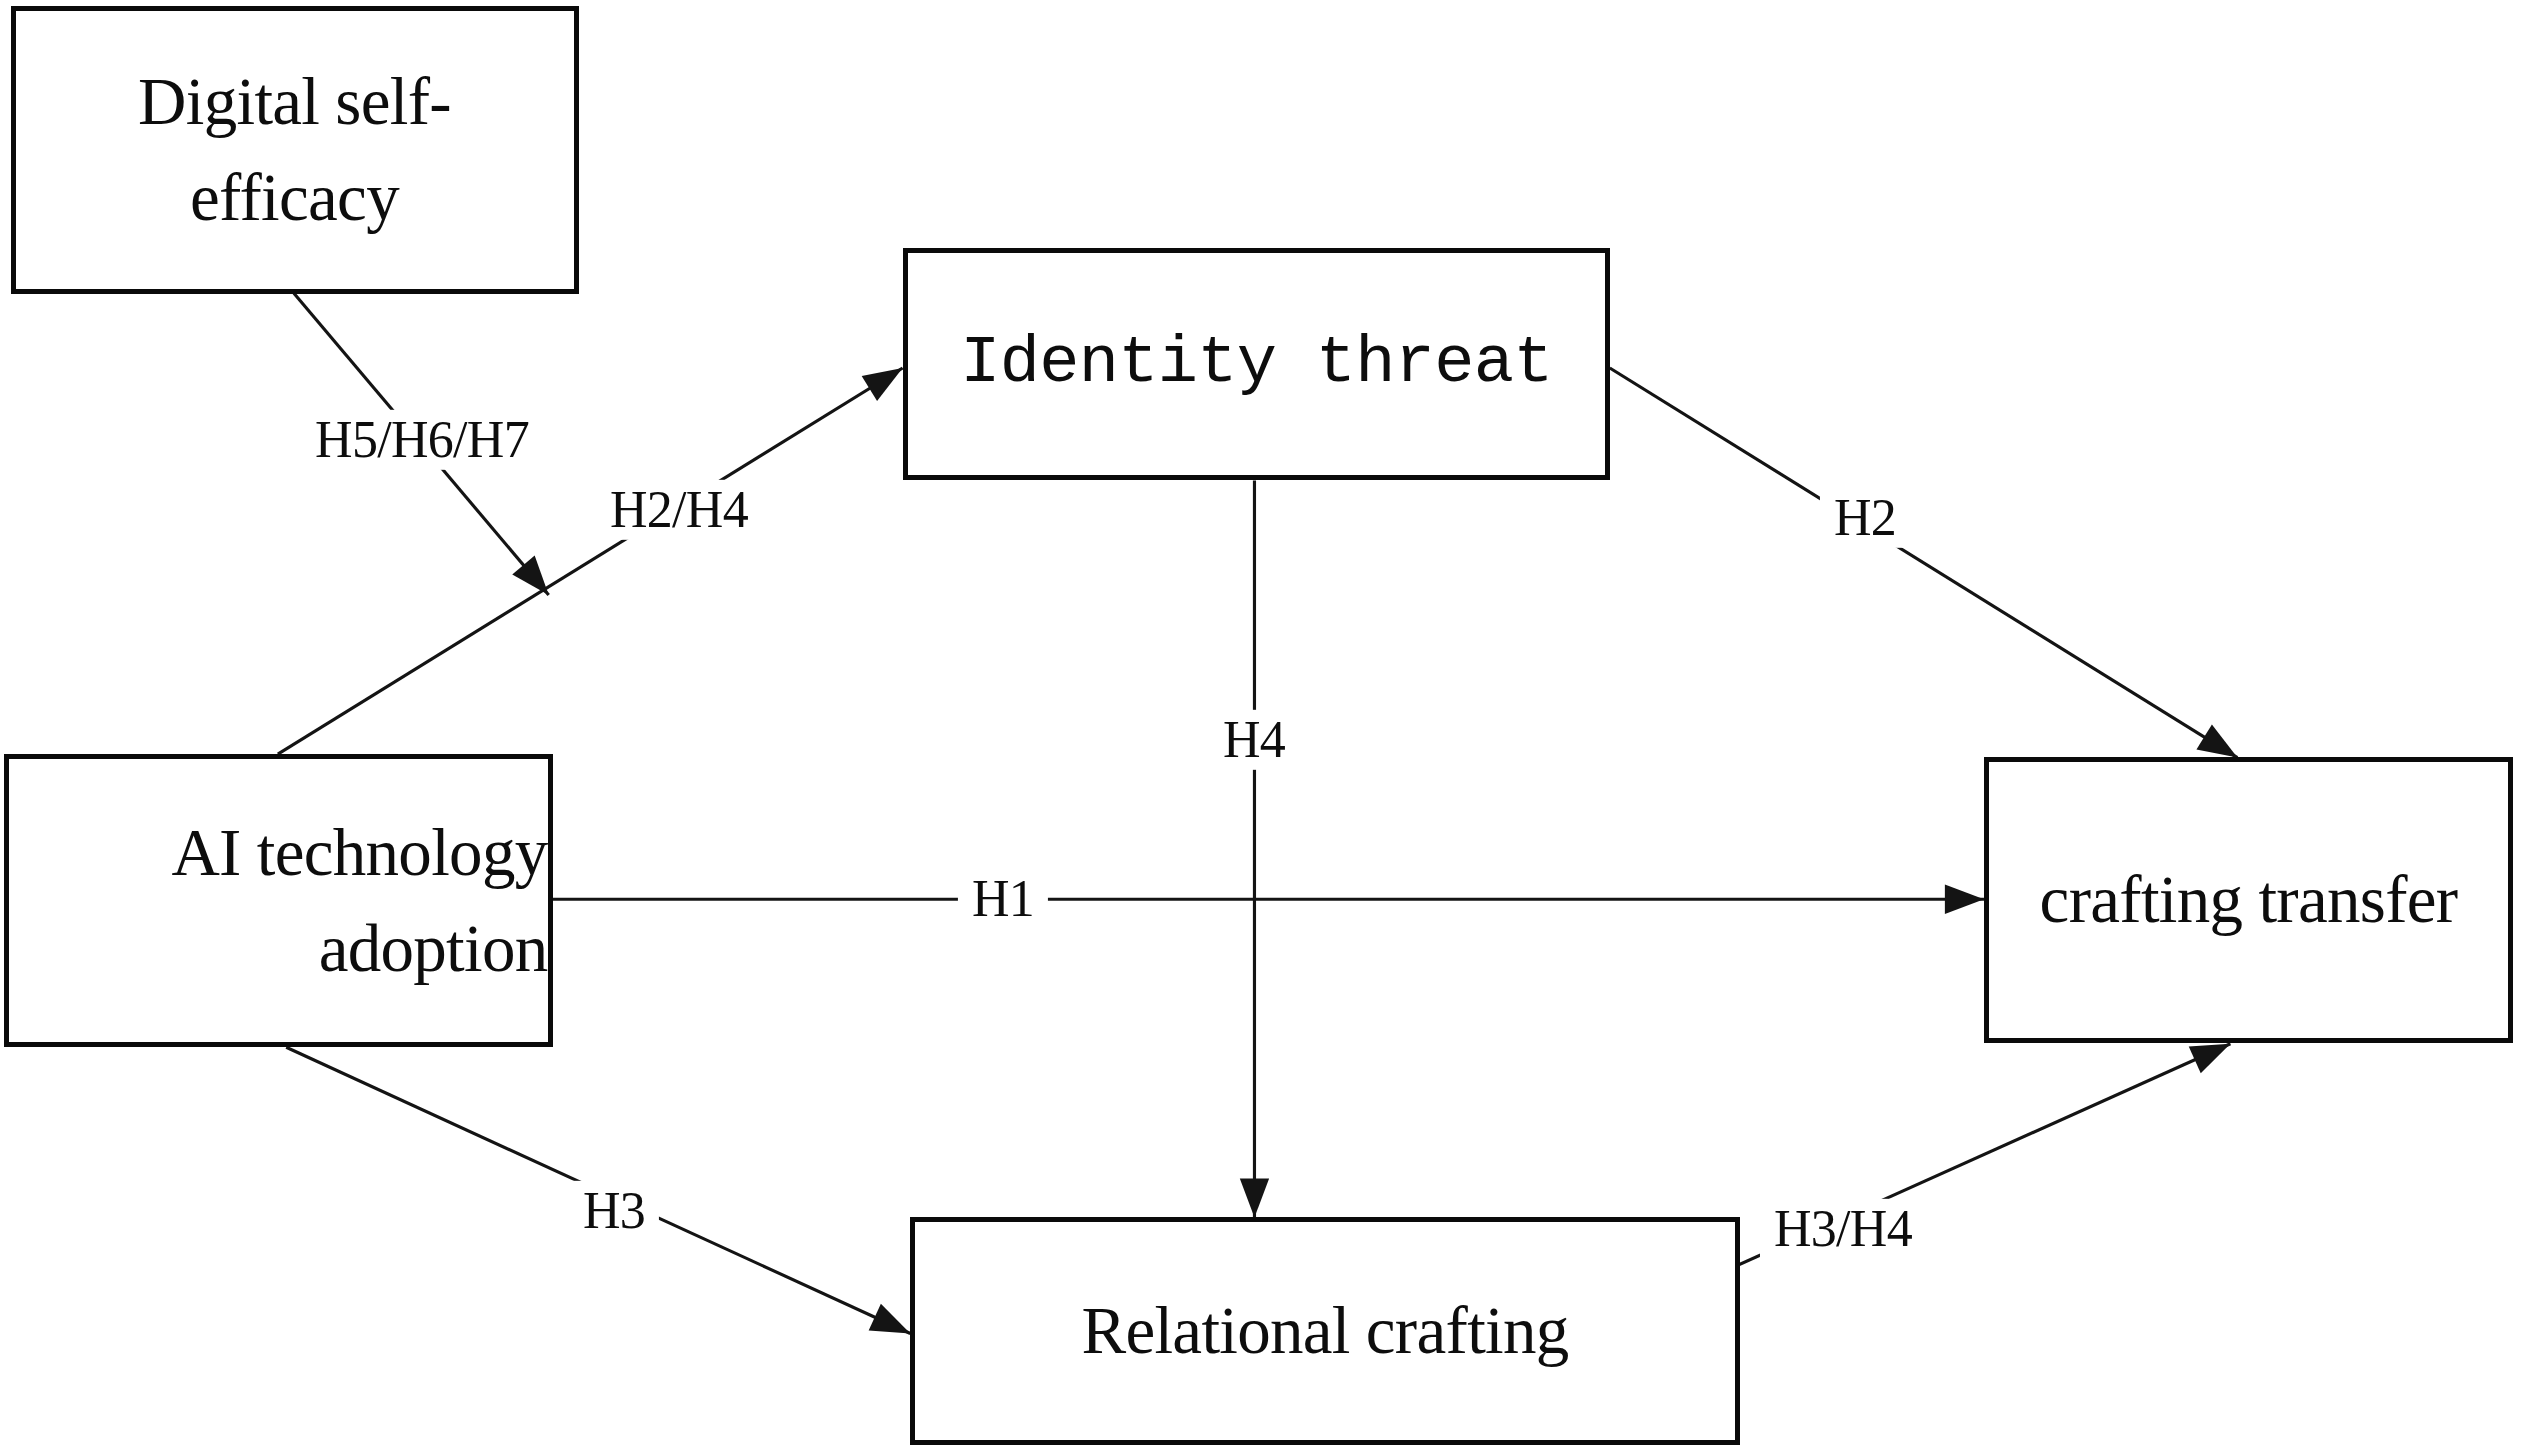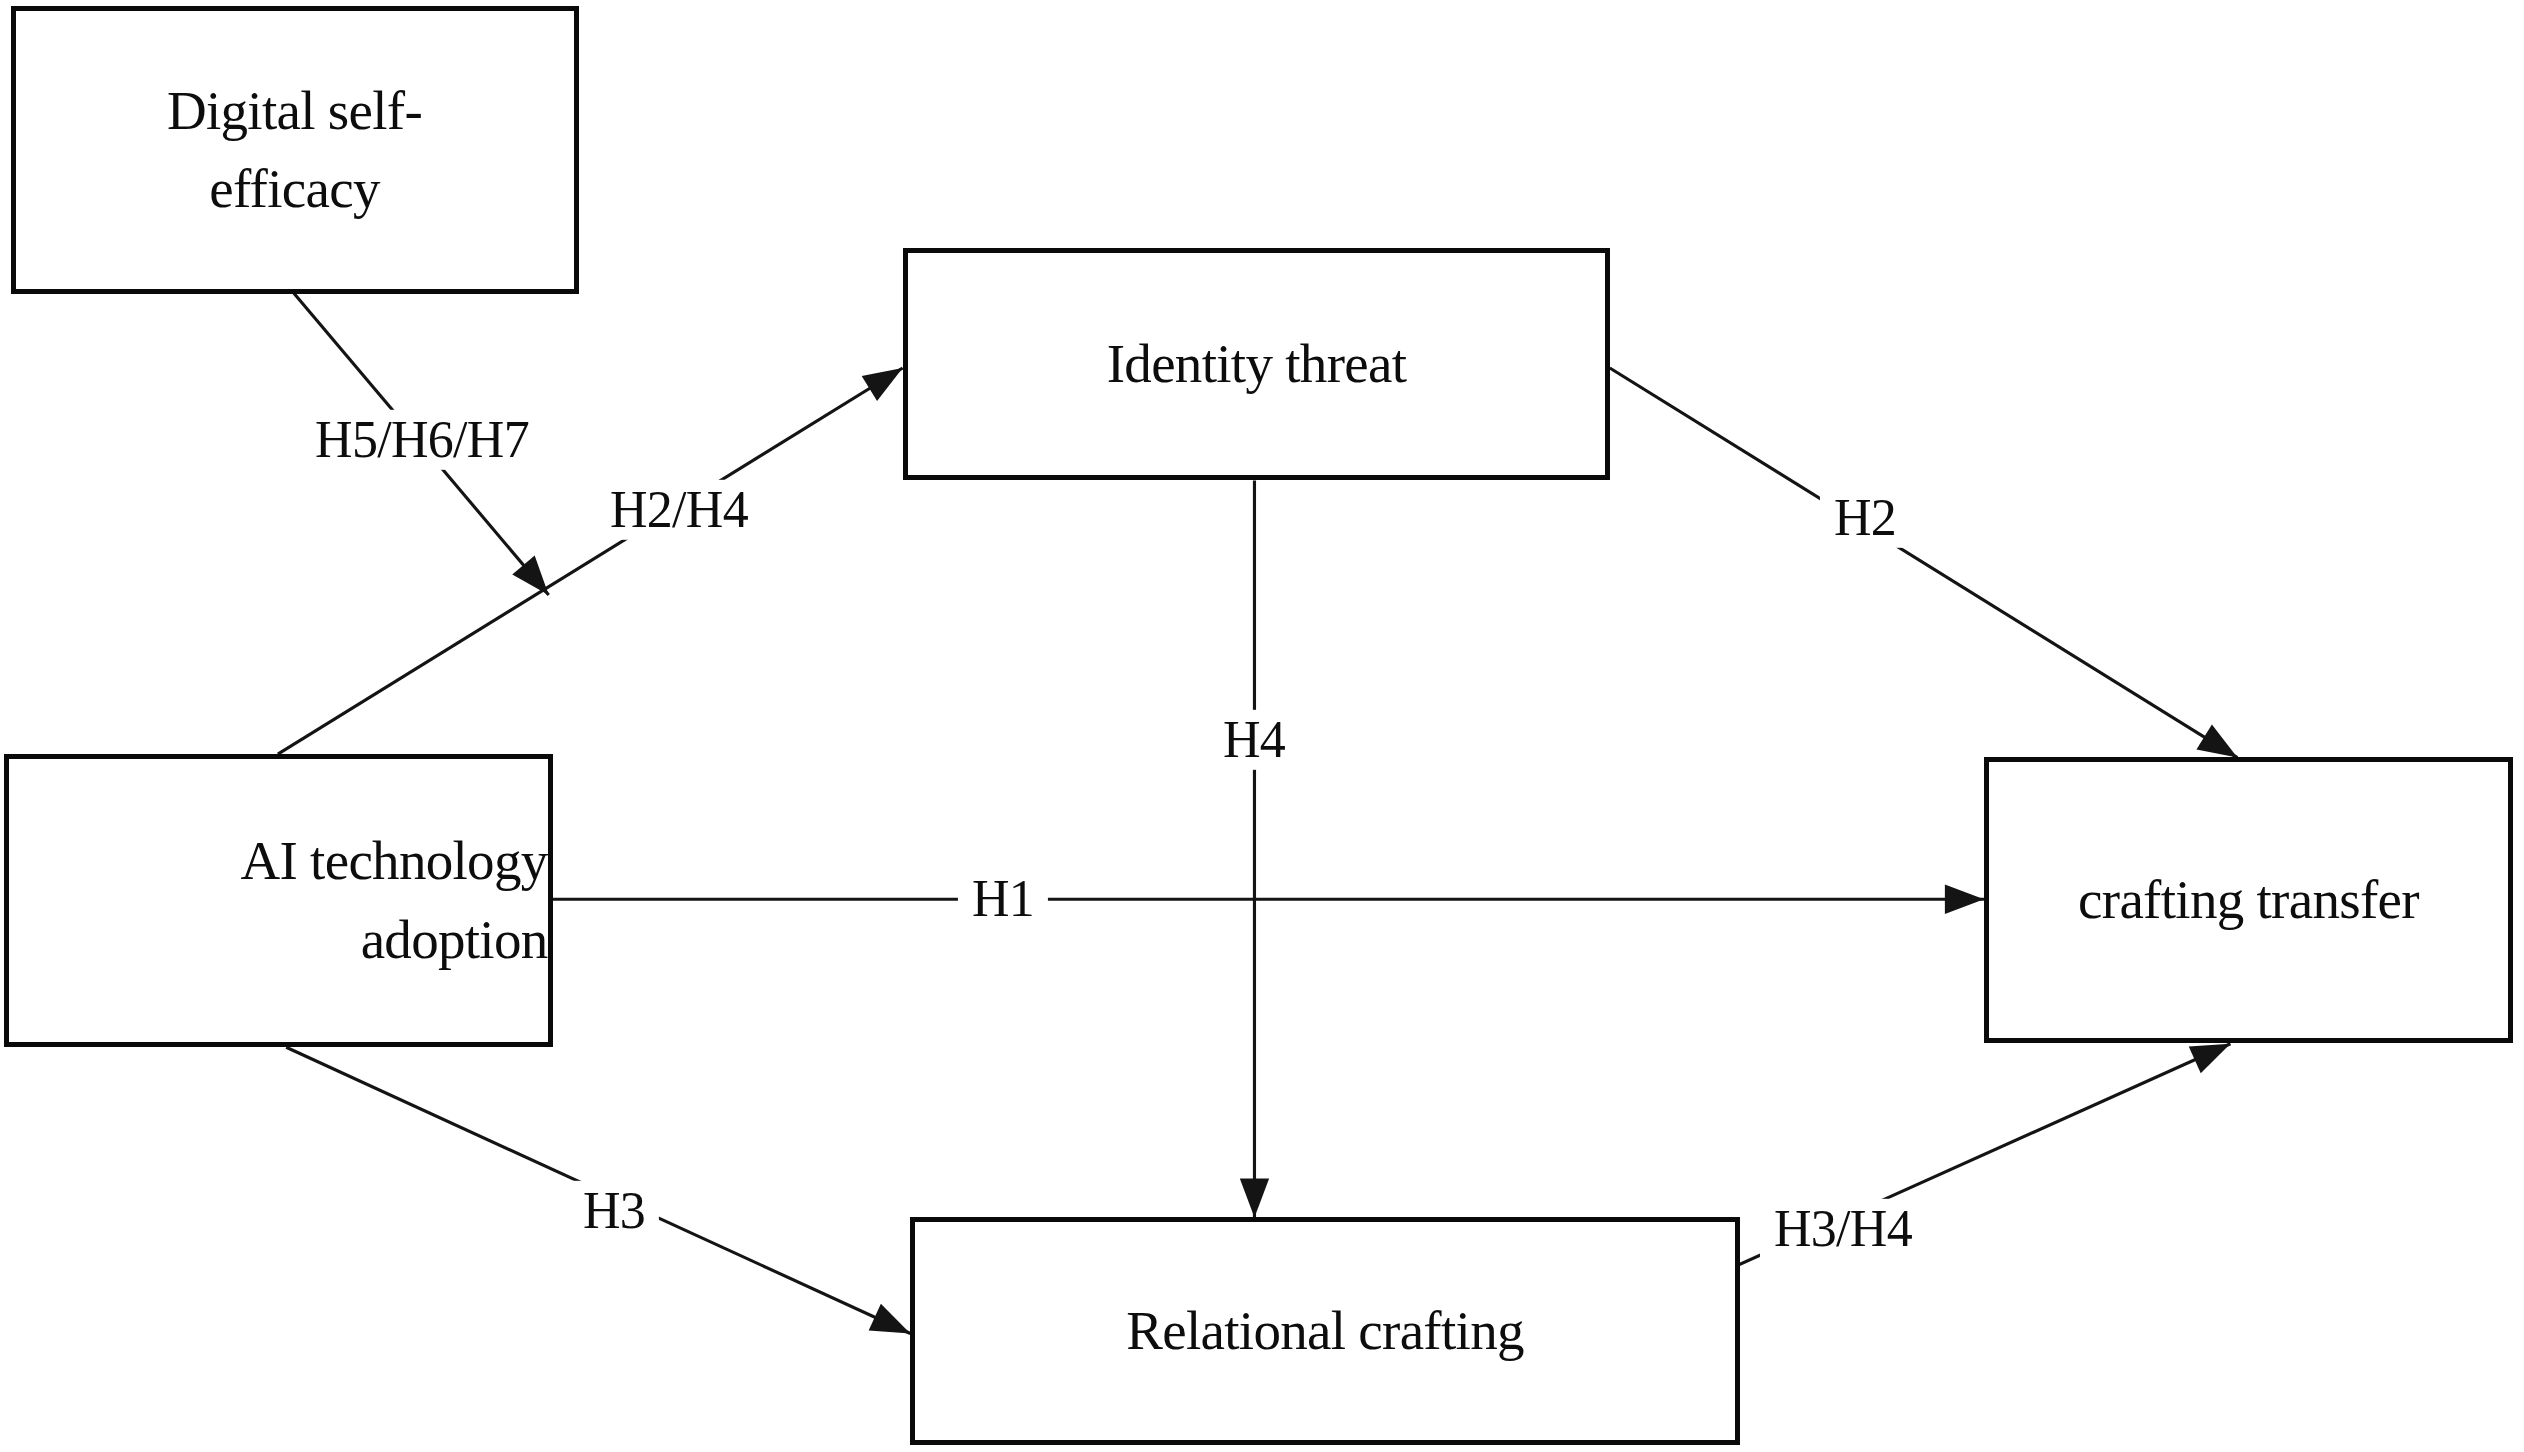--- a/index.html
+++ b/index.html
@@ -29,21 +29,21 @@
   .node {
     position: absolute;
     box-sizing: border-box;
     background: #ffffff;
     border: 5.6px solid #0a0a0a;
     display: flex;
     flex-direction: column;
     align-items: center;
     justify-content: center;
     text-align: center;
-    font-size: 55px;
+    font-size: 67px;
     line-height: 1.42;
     letter-spacing: -0.7px;
     white-space: nowrap;
   }
   .node .nline { display: block; }
   .edge-label {
     position: absolute;
     transform: translate(-50%, -50%);
     background: #ffffff;
     padding: 4.2px 14px;
@@ -78,21 +78,21 @@
     <line x1="2306" y1="527" x2="3205" y2="1085" marker-end="url(#arrowhead)"></line>
 
     <line x1="2294" y1="1900" x2="3195" y2="1495" marker-end="url(#arrowhead)"></line>
   </svg>
 
   <div class="node" style="left:10.5px; top:5.6px; width:568px; height:288px;">
     <span class="nline">Digital self-</span>
     <span class="nline">efficacy</span>
   </div>
 
-  <div class="node" style="left:903px; top:248px; width:707px; height:232px;">
+  <div class="node" style="left:903px; top:248px; width:707px; height:232px;font-family:Liberation Mono, monospace;">
     <span class="nline">Identity threat</span>
   </div>
 
   <div class="node" style="left:3.5px; top:754px; width:549px; height:293px;align-items:flex-end;">
     <span class="nline">AI technology</span>
     <span class="nline">adoption</span>
   </div>
 
   <div class="node" style="left:910px; top:1217px; width:830px; height:228px;">
     <span class="nline">Relational crafting</span>

